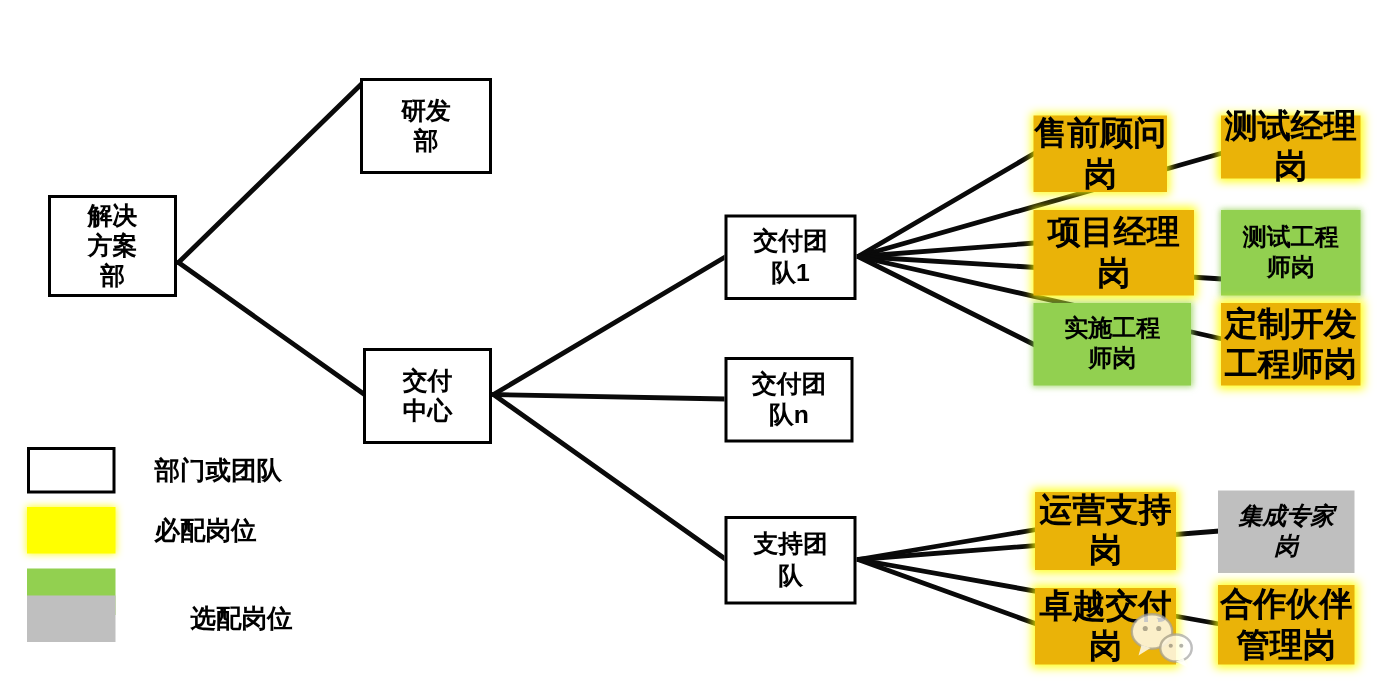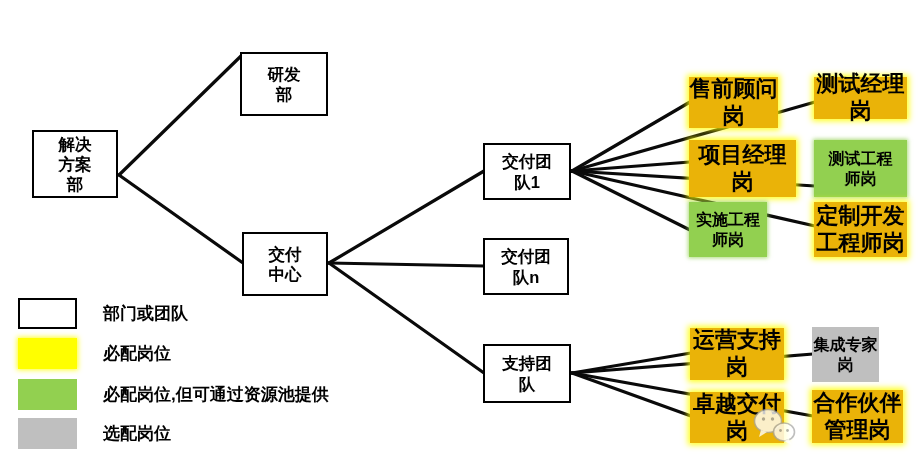--- a/index.html
+++ b/index.html
@@ -29,31 +29,31 @@
   .n-solution{left:32px;top:130px;width:86px;height:68px;}
   .n-rnd{left:240px;top:24px;width:88px;height:64px;margin-top:28px;}
   .n-center{left:242px;top:232px;width:86px;height:64px;}
   .n-team1{left:483px;top:143px;width:88px;height:57px;}
   .n-teamn{left:483px;top:238px;width:86px;height:57px;}
   .n-support{left:483px;top:344px;width:88px;height:59px;}
   .n-presales{left:689px;top:77px;width:89px;height:51px;}
   .n-testmgr{left:814px;top:77px;width:93px;height:42px;}
   .n-pm{left:689px;top:140px;width:107px;height:57px;}
   .n-testeng{left:814px;top:140px;width:93px;height:57px;}
-  .n-impl{left:689px;top:202px;width:78px;height:55px;}
+  .n-impl{left:689px;top:202px;width:105px;height:55px;}
   .n-customdev{left:814px;top:202px;width:93px;height:55px;}
   .n-ops{left:690px;top:328px;width:94px;height:52px;}
-  .n-integration{left:812px;top:327px;width:67px;height:55px;}
+  .n-integration{left:812px;top:327px;width:91px;height:55px;font-style:italic;}
   .n-excellence{left:690px;top:392px;width:94px;height:51px;}
   .n-partner{left:812px;top:390px;width:91px;height:53px;}
 
   
   .legend{position:absolute;left:0;top:0;}
   .legend-row{position:absolute;left:18px;display:flex;align-items:center;height:32px;}
-  .lg-0{top:297px;}.lg-1{top:337px;}.lg-2{top:378px;}.lg-3{top:417px;}
+  .lg-0{top:297px;}.lg-1{top:337px;}.lg-2{top:378px;}.lg-3{top:396px;gap:24px;}
   .swatch{width:59px;height:31px;flex:0 0 auto;}
   .sw-dept{background:#fff;border:2.5px solid #000;box-sizing:border-box;}
   .sw-required{background:#FFFF00;box-shadow:0 0 5px 1px rgba(255,255,0,.85);}
   .sw-pool{background:#92D050;}
   .sw-optional{background:#BFBFBF;}
   .legend-label{margin-left:26px;font-size:17px;font-weight:bold;white-space:nowrap;}
 
   
   .watermark{
     position:absolute;left:751px;top:404px;
@@ -131,21 +131,20 @@
     <div class="legend-row lg-0">
       <span class="swatch sw-dept"></span>
       <span class="legend-label">部门或团队</span>
     </div>
     <div class="legend-row lg-1">
       <span class="swatch sw-required"></span>
       <span class="legend-label">必配岗位</span>
     </div>
     <div class="legend-row lg-2">
       <span class="swatch sw-pool"></span>
-      <span class="legend-label">必配岗位,但可通过资源池提供</span>
     </div>
     <div class="legend-row lg-3">
       <span class="swatch sw-optional"></span>
       <span class="legend-label">选配岗位</span>
     </div>
   </div>
 
   <div class="watermark">
     <svg class="wm-icon" width="46" height="44" viewBox="0 0 46 44">
       <g stroke="rgba(160,160,160,.8)" stroke-width="1.6" fill="rgba(255,255,255,.92)">

